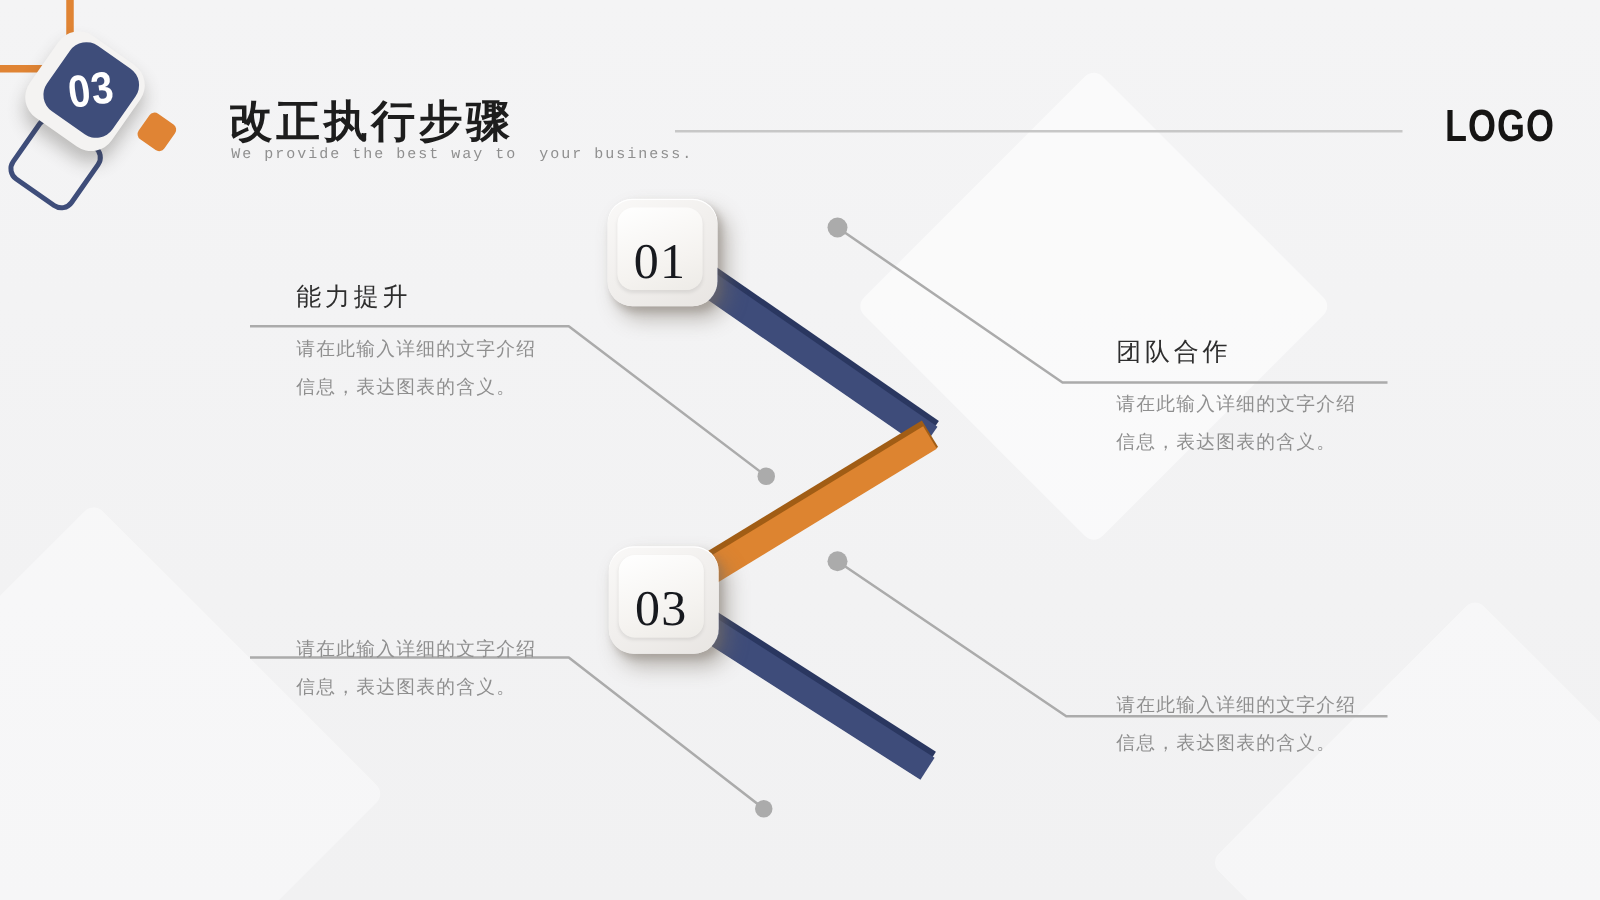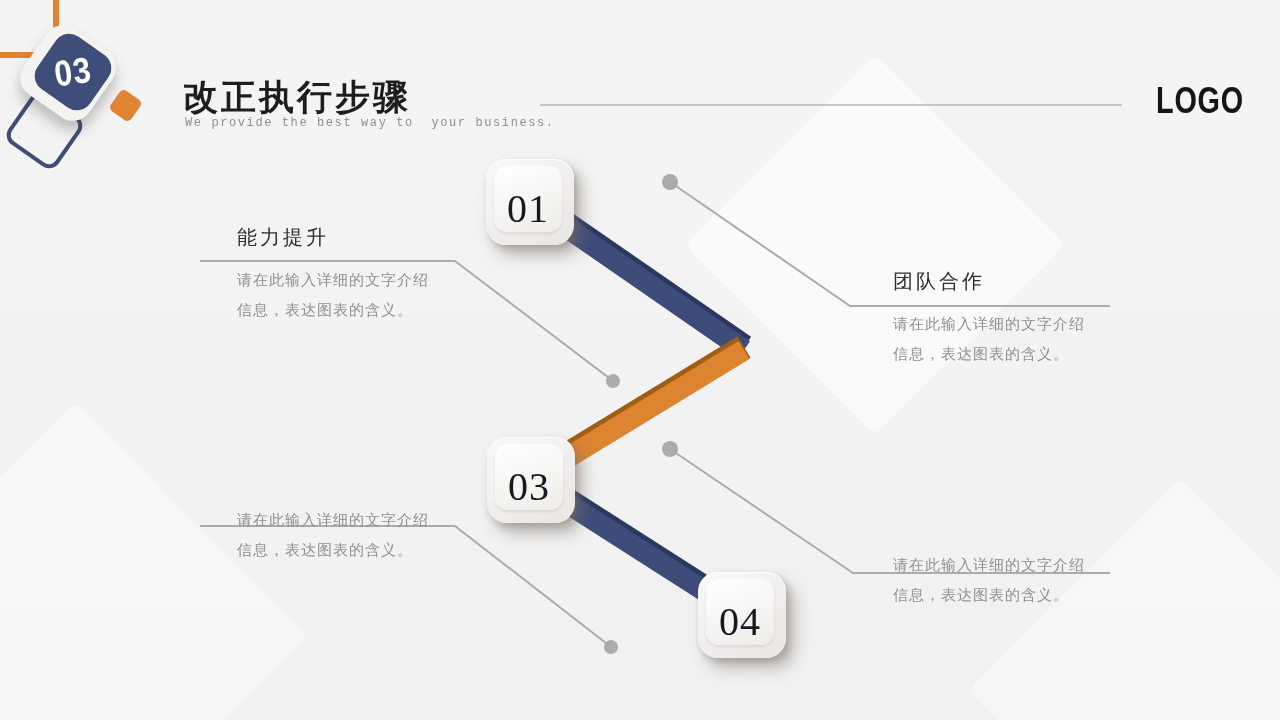--- a/index.html
+++ b/index.html
@@ -108,25 +108,20 @@
   <div class="keycap k1">
     <div class="face">
       <span class="num">01</span>
     </div>
   </div>
   <div class="keycap k3">
     <div class="face">
       <span class="num">03</span>
     </div>
   </div>
-  <div class="keycap k4">
-    <div class="face">
-      <span class="num">04</span>
-    </div>
-  </div>
 
   <div class="step-text t-skill">
     <div class="label">能力提升</div>
     <div class="desc">
       <div>请在此输入详细的文字介绍</div>
       <div>信息，表达图表的含义。</div>
     </div>
   </div>
 
   <div class="step-text t-market">

